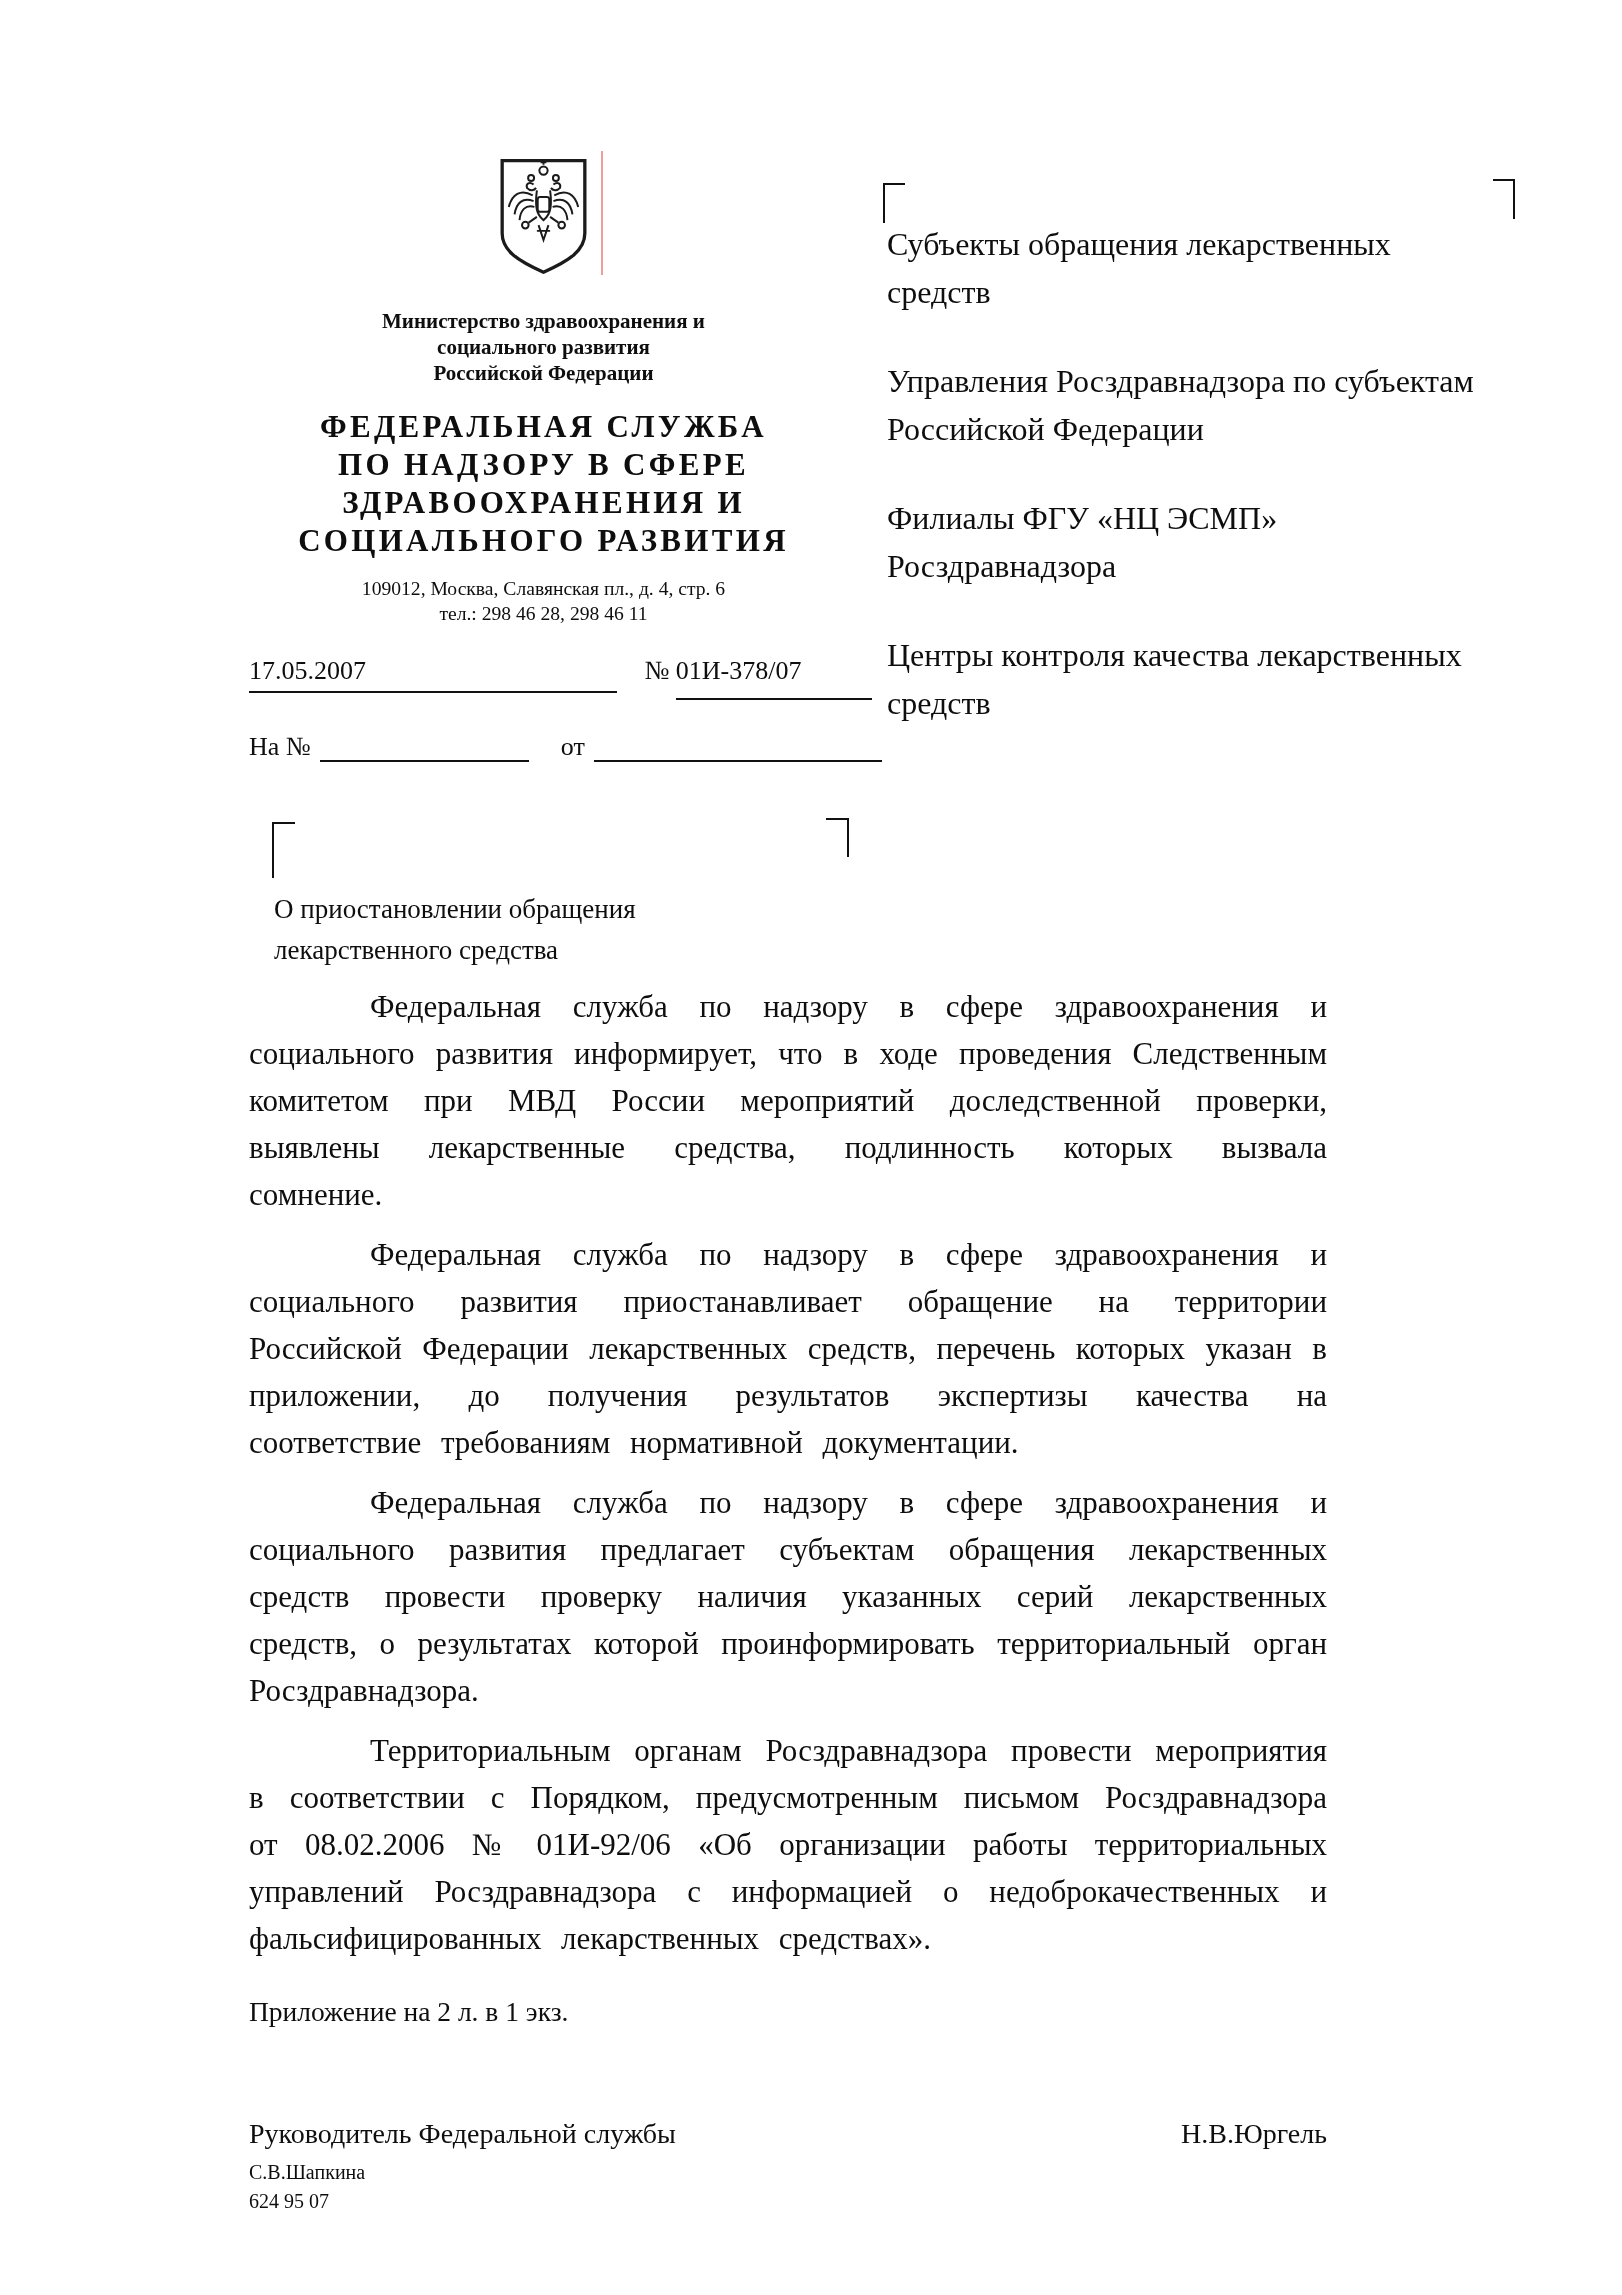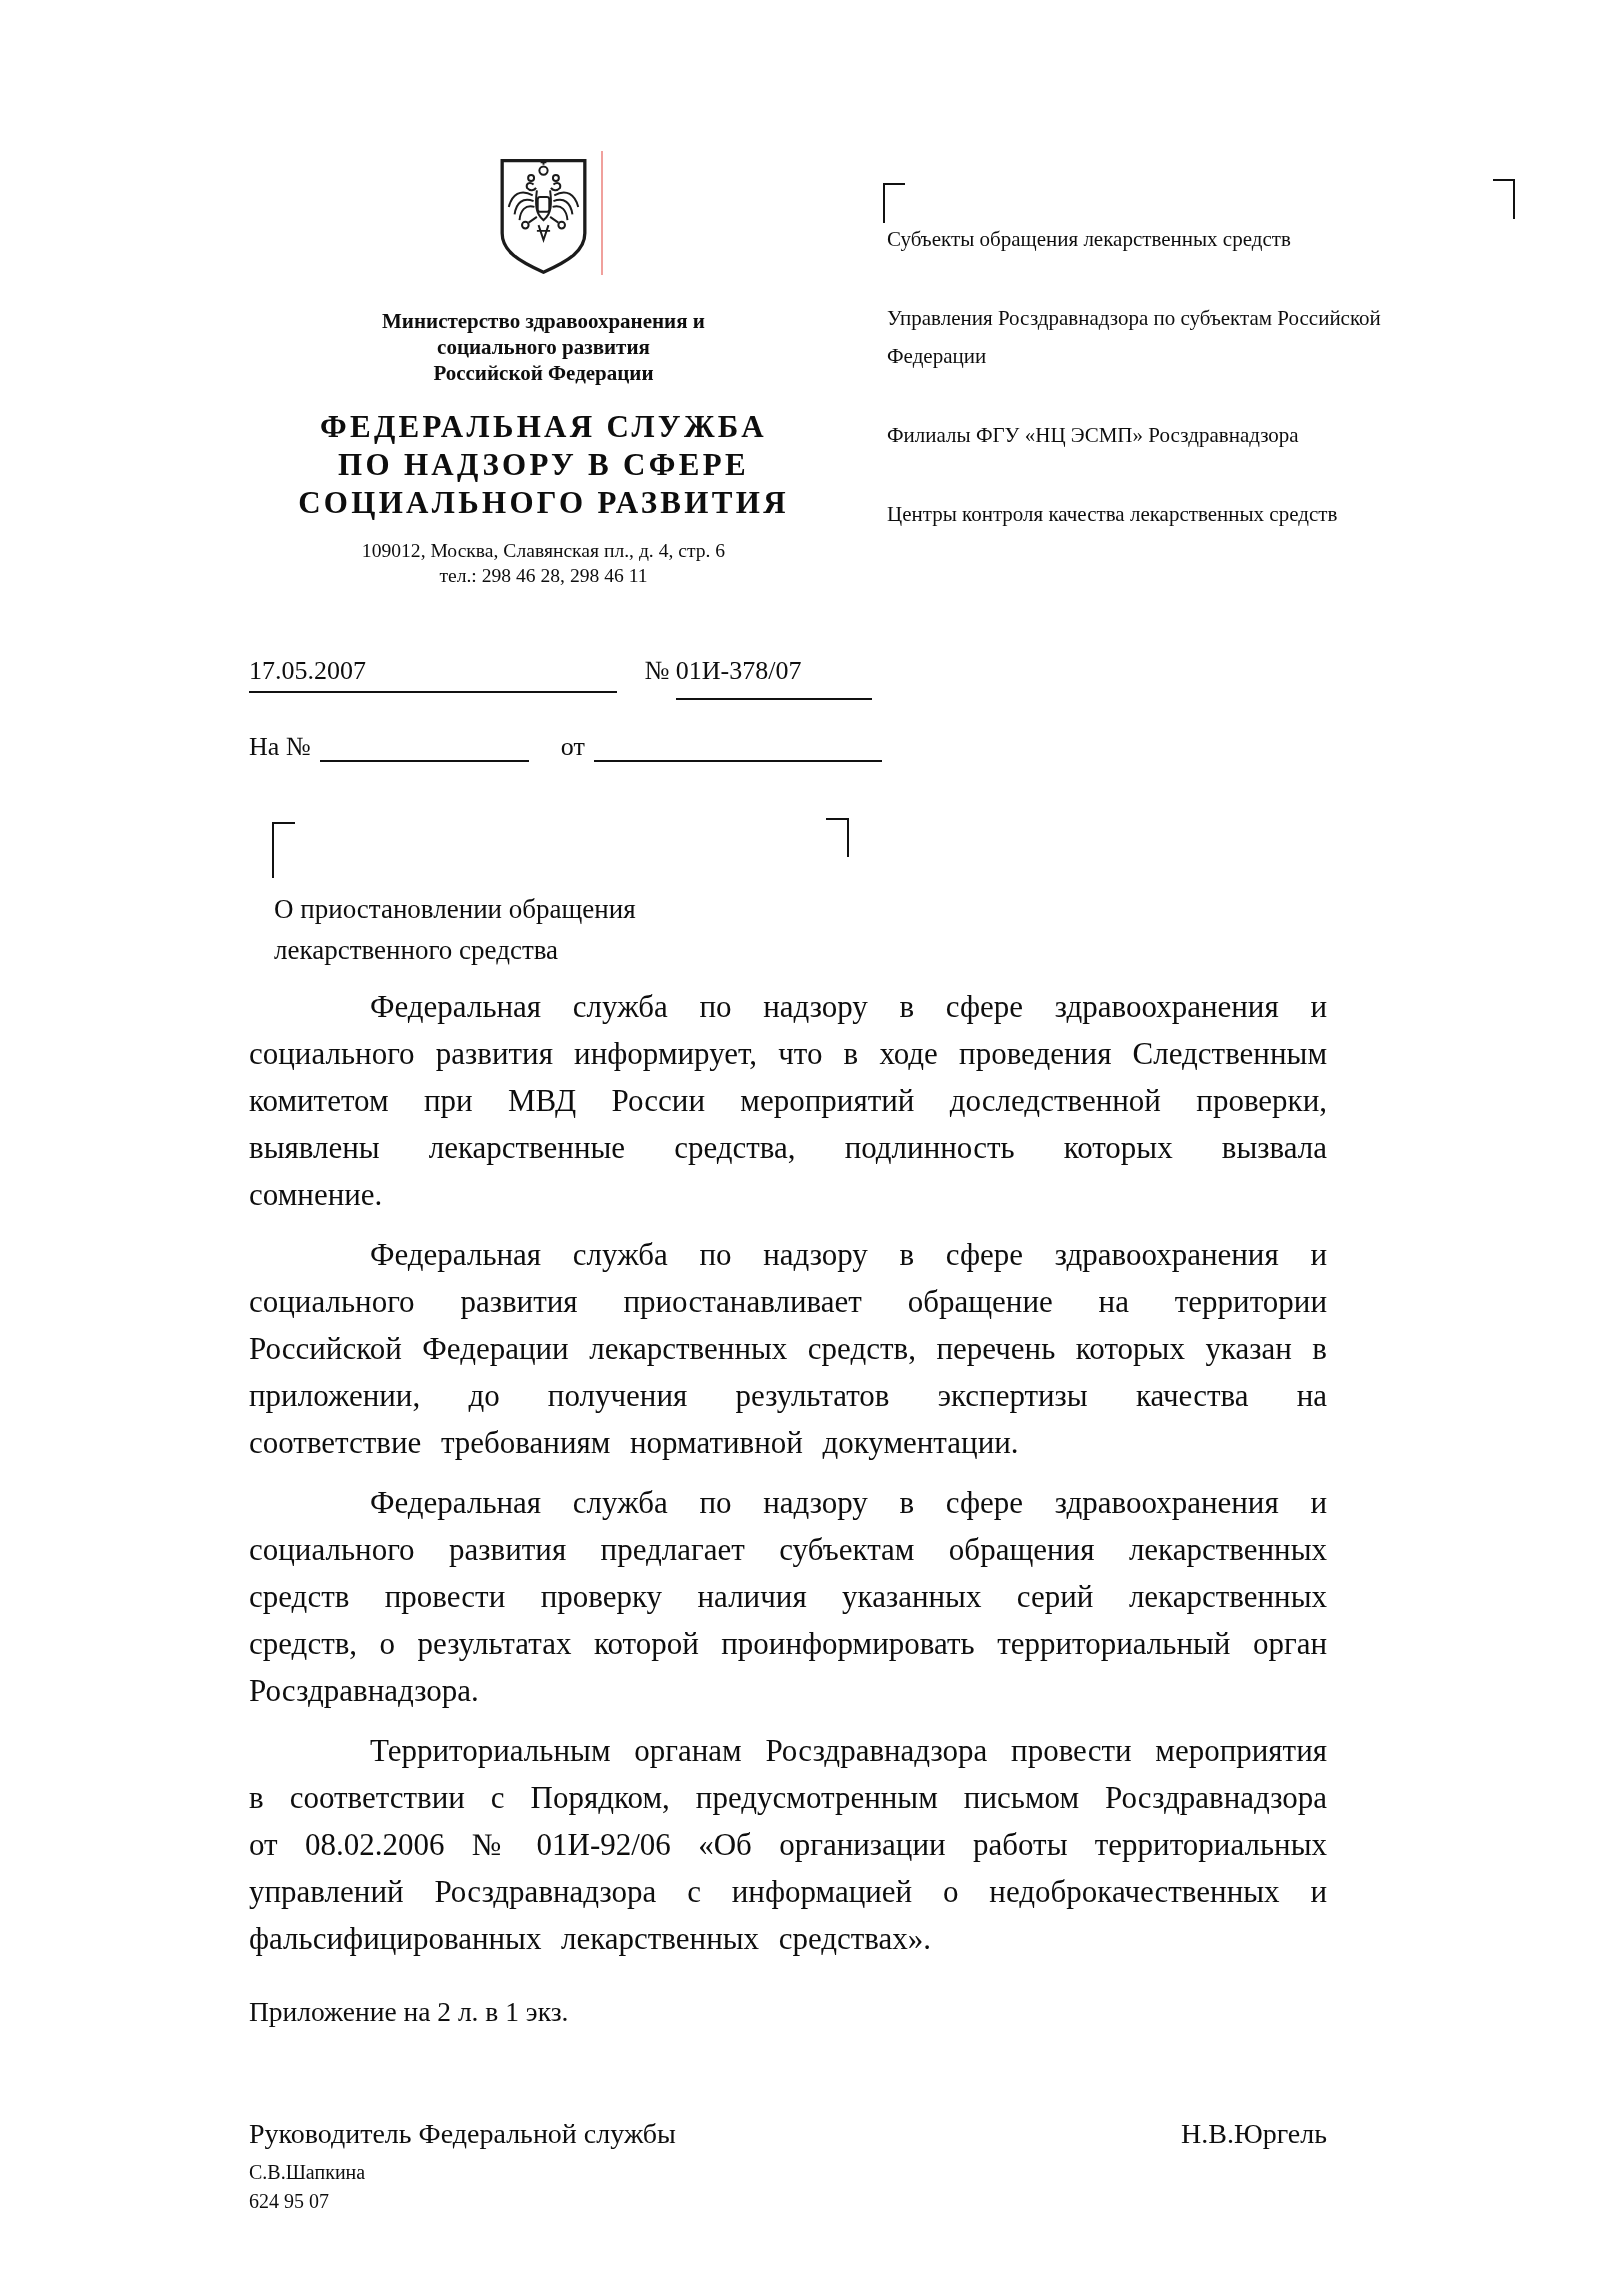--- a/index.html
+++ b/index.html
@@ -53,21 +53,21 @@
   .mark{position:absolute;}
   .mark.tl{border-left:2.6px solid #111;border-top:2.6px solid #111;}
   .mark.tr{border-right:2.6px solid #111;border-top:2.6px solid #111;}
   .m-rec-left{left:883px;top:183px;width:19.6px;height:38px;}
   .m-rec-right{left:1493px;top:179px;width:19.6px;height:38px;}
   .m-sub-left{left:272px;top:822px;width:21px;height:54px;}
   .m-sub-right{left:826px;top:818px;width:21px;height:37px;}
 
   
   .recipients{position:absolute;left:887px;top:220px;width:589px;}
-  .recipient{font-size:21px;line-height:38px;margin-bottom:41px;}
+  .recipient{font-size:32px;line-height:48px;margin-bottom:41px;}
 
   
   .subject{
     position:absolute;left:274px;top:889px;width:419px;
     font-size:27px;line-height:41px;
   }
 
   
   .body-text{position:absolute;left:249px;top:983px;width:1078px;}
   .body-text p{
@@ -122,20 +122,21 @@
 
     <div class="ministry">
       <div>Министерство здравоохранения и</div>
       <div>социального развития</div>
       <div>Российской Федерации</div>
     </div>
 
     <div class="service">
       <div>ФЕДЕРАЛЬНАЯ СЛУЖБА</div>
       <div>ПО НАДЗОРУ В СФЕРЕ</div>
+      <div>ЗДРАВООХРАНЕНИЯ И</div>
       <div>СОЦИАЛЬНОГО РАЗВИТИЯ</div>
     </div>
 
     <div class="lh-address">
       <div>109012, Москва, Славянская пл., д. 4, стр. 6</div>
       <div>тел.: 298 46 28, 298 46 11</div>
     </div>
   </div>
 
   <div class="ref-date">

